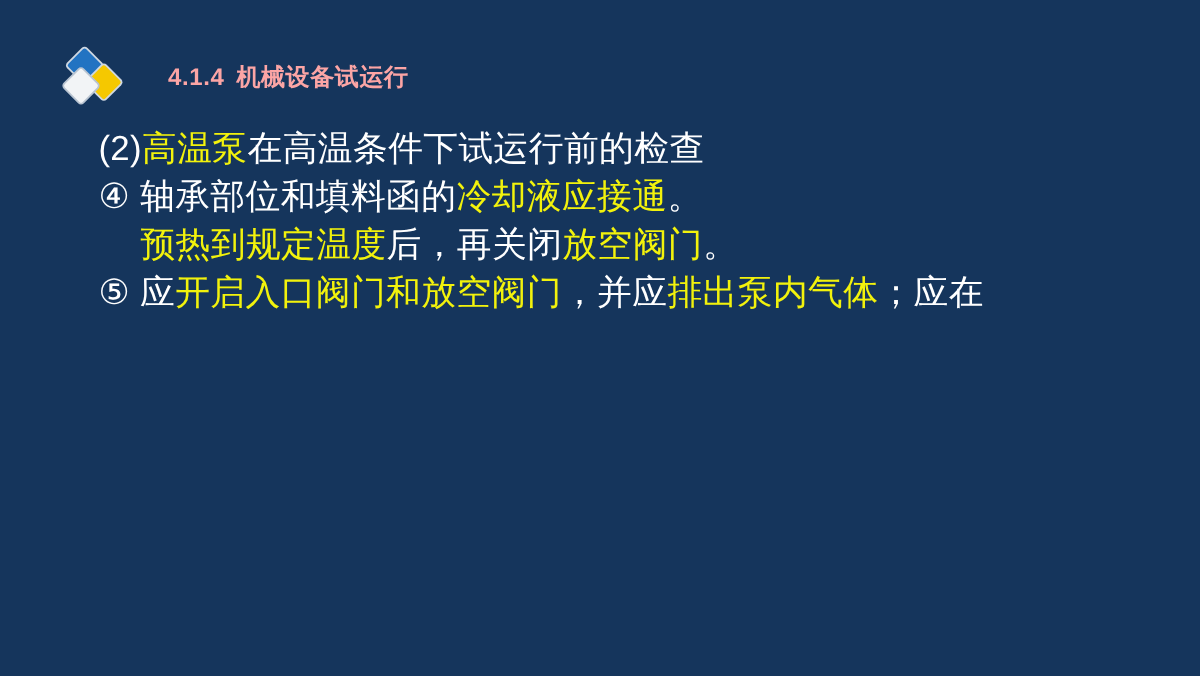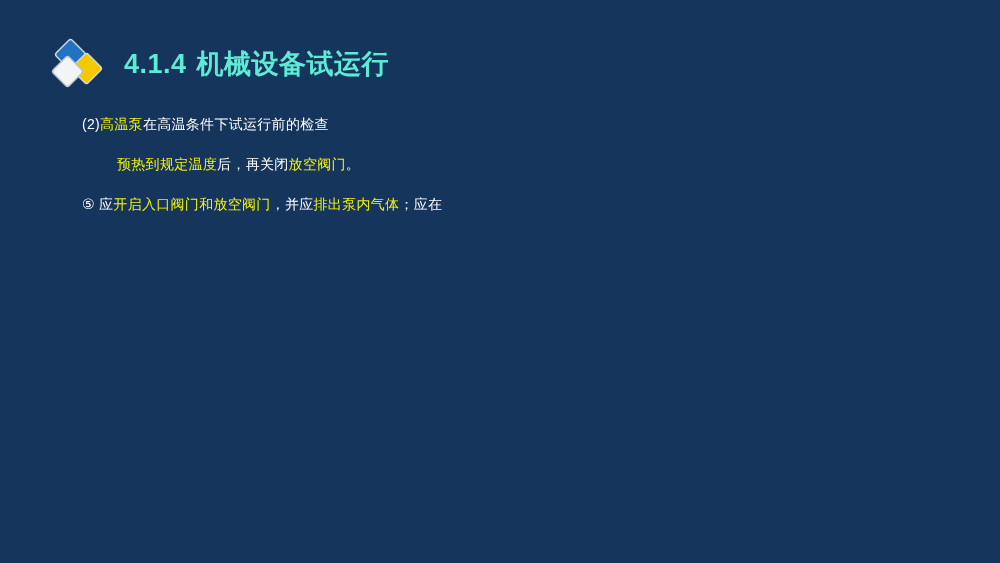--- a/index.html
+++ b/index.html
@@ -55,41 +55,41 @@
     box-shadow: 0 0 0 1.5px #cfd8e2;
   }
   .dia-white {
     left: 5px;
     top: 22px;
     background: #f2f4f6;
     box-shadow: 0 0 0 1.5px #b9c4d1;
   }
 
   .title-text {
-    margin-left: 20px;
-    color: #5eead4;
-    font-size: 27px;
+    margin-left: 36px;
+    color: #fca5a5;
+    font-size: 20px;
     font-weight: bold;
     letter-spacing: 0.5px;
     white-space: nowrap;
   }
   .title-num {
     margin-right: 10px;
   }
 
   
   .body-block {
     position: absolute;
     left: 82px;
     top: 104px;
     width: 860px;
   }
   .line {
     color: #ffffff;
-    font-size: 14px;
+    font-size: 29px;
     line-height: 40px;
     white-space: nowrap;
     letter-spacing: 0.3px;
   }
   .line.indent {
     padding-left: 35px;
   }
   .hl {
     color: #f2f20c;
   }
@@ -108,17 +108,18 @@
     </div>
 
     <div class="title-text">
       <span class="title-num">4.1.4</span><span>机械设备试运行</span>
     </div>
 
   </div>
 
   <div class="body-block">
       <div class="line"><span>(2)</span><span class="hl">高温泵</span><span>在高温条件下试运行前的检查</span></div>
+      <div class="line"><span>④ 轴承部位和填料函的</span><span class="hl">冷却液应接通</span><span>。</span></div>
       <div class="line indent"><span class="hl">预热到规定温度</span><span>后，再关闭</span><span class="hl">放空阀门</span><span>。</span></div>
       <div class="line"><span>⑤ 应</span><span class="hl">开启入口阀门和放空阀门</span><span>，并应</span><span class="hl">排出泵内气体</span><span>；应在</span></div>
     </div>
 
 </div>
 
 </body></html>

